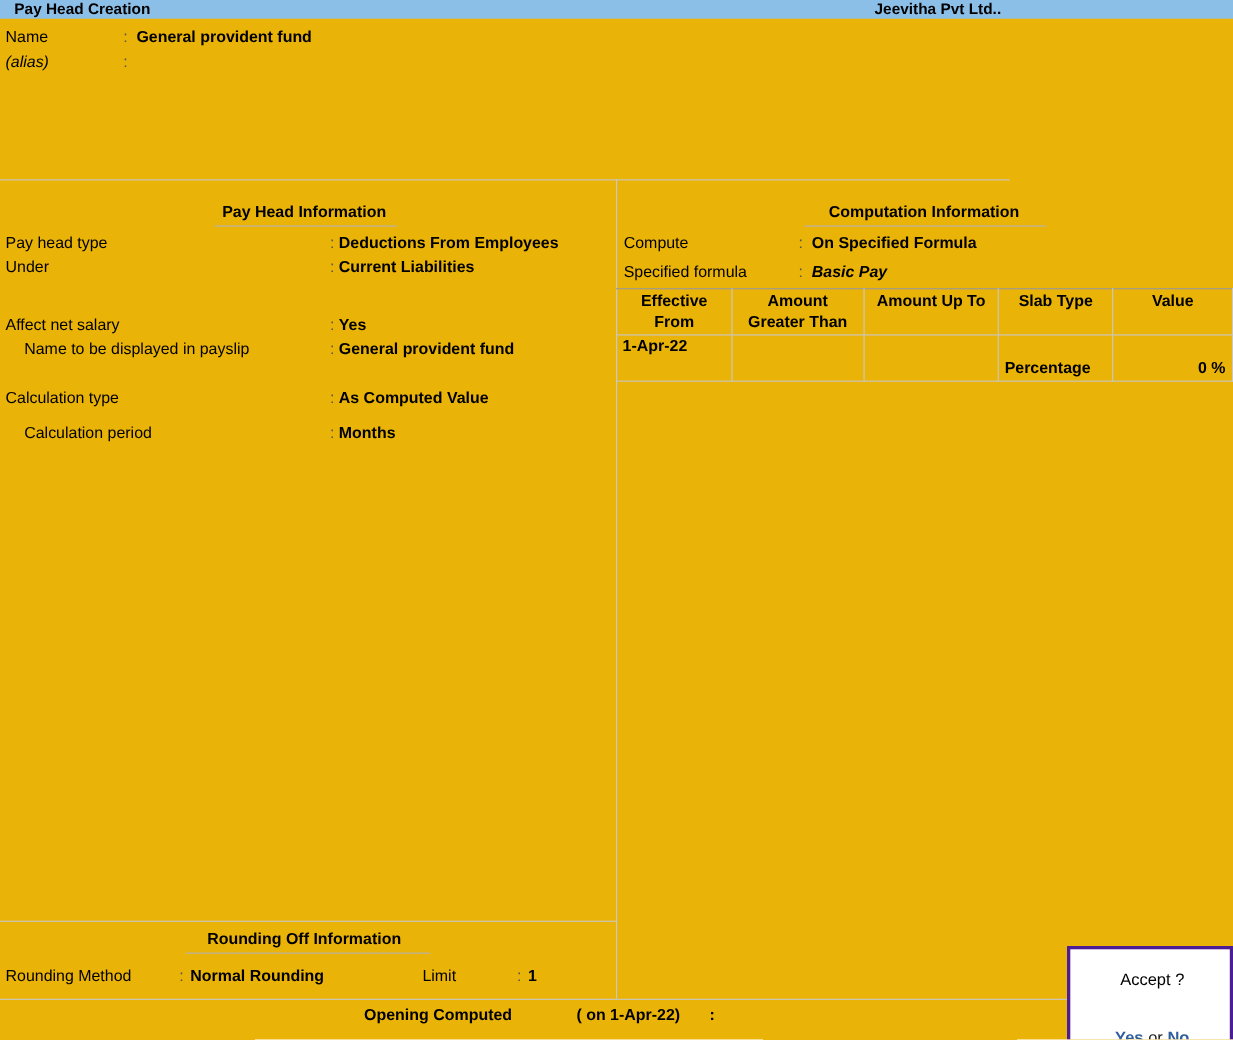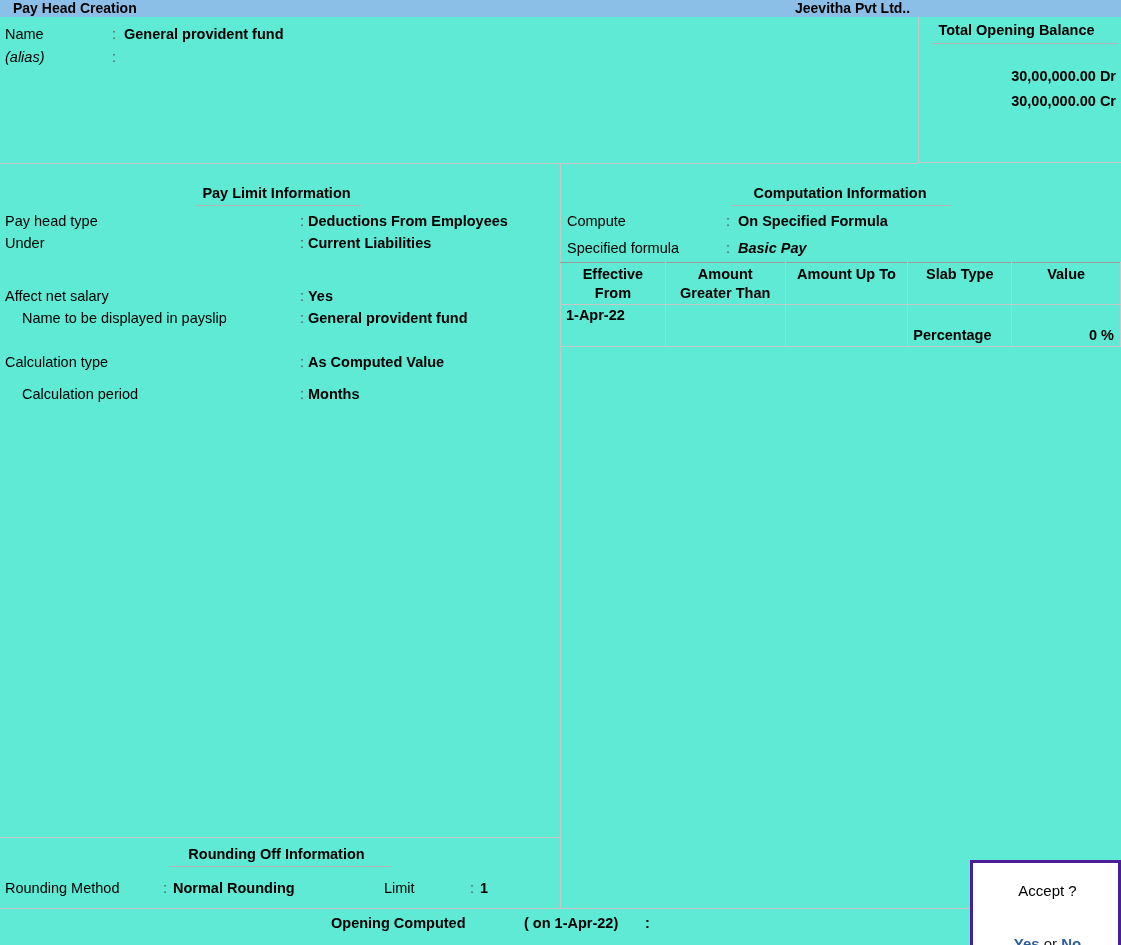--- a/index.html
+++ b/index.html
@@ -8,21 +8,21 @@
     background: #ffffff;
   }
   body {
     font-family: "Liberation Sans", sans-serif;
     color: #000000;
   }
   #app {
     position: relative;
     width: 1121px;
     height: 945px;
-    background: #5eead4;
+    background: #eab308;
     overflow: hidden;
   }
 
   
   .titlebar {
     position: absolute;
     left: 0; top: 0;
     width: 1121px; height: 17px;
     background: #8cbfe8;
   }
@@ -287,30 +287,24 @@
     <div class="name-colon r1">:</div>
     <div class="name-value r1">General provident fund</div>
 
     <div class="name-row name-label r2">(alias)</div>
     <div class="name-colon r2">:</div>
     <div class="name-value r2"></div>
 
     <div class="hrule"></div>
   </div>
 
-  <div class="tob-panel">
-    <div class="tob-title">Total Opening Balance</div>
-    <div class="tob-underline"></div>
-    <div class="tob-amt dr">30,00,000.00 Dr</div>
-    <div class="tob-amt cr">30,00,000.00 Cr</div>
-  </div>
 
   <div class="vdivider"></div>
 
-  <div class="panel-heading ph-left">Pay Limit Information</div>
+  <div class="panel-heading ph-left">Pay Head Information</div>
   <div class="panel-heading-underline ph-left-ul"></div>
 
   <div class="field" style="left:5px; top:213px;">Pay head type</div>
   <div class="fcolon" style="left:300px; top:213px;">:</div>
   <div class="fval" style="left:308px; top:213px;">Deductions From Employees</div>
 
   <div class="field" style="left:5px; top:235px;">Under</div>
   <div class="fcolon" style="left:300px; top:235px;">:</div>
   <div class="fval" style="left:308px; top:235px;">Current Liabilities</div>
 

